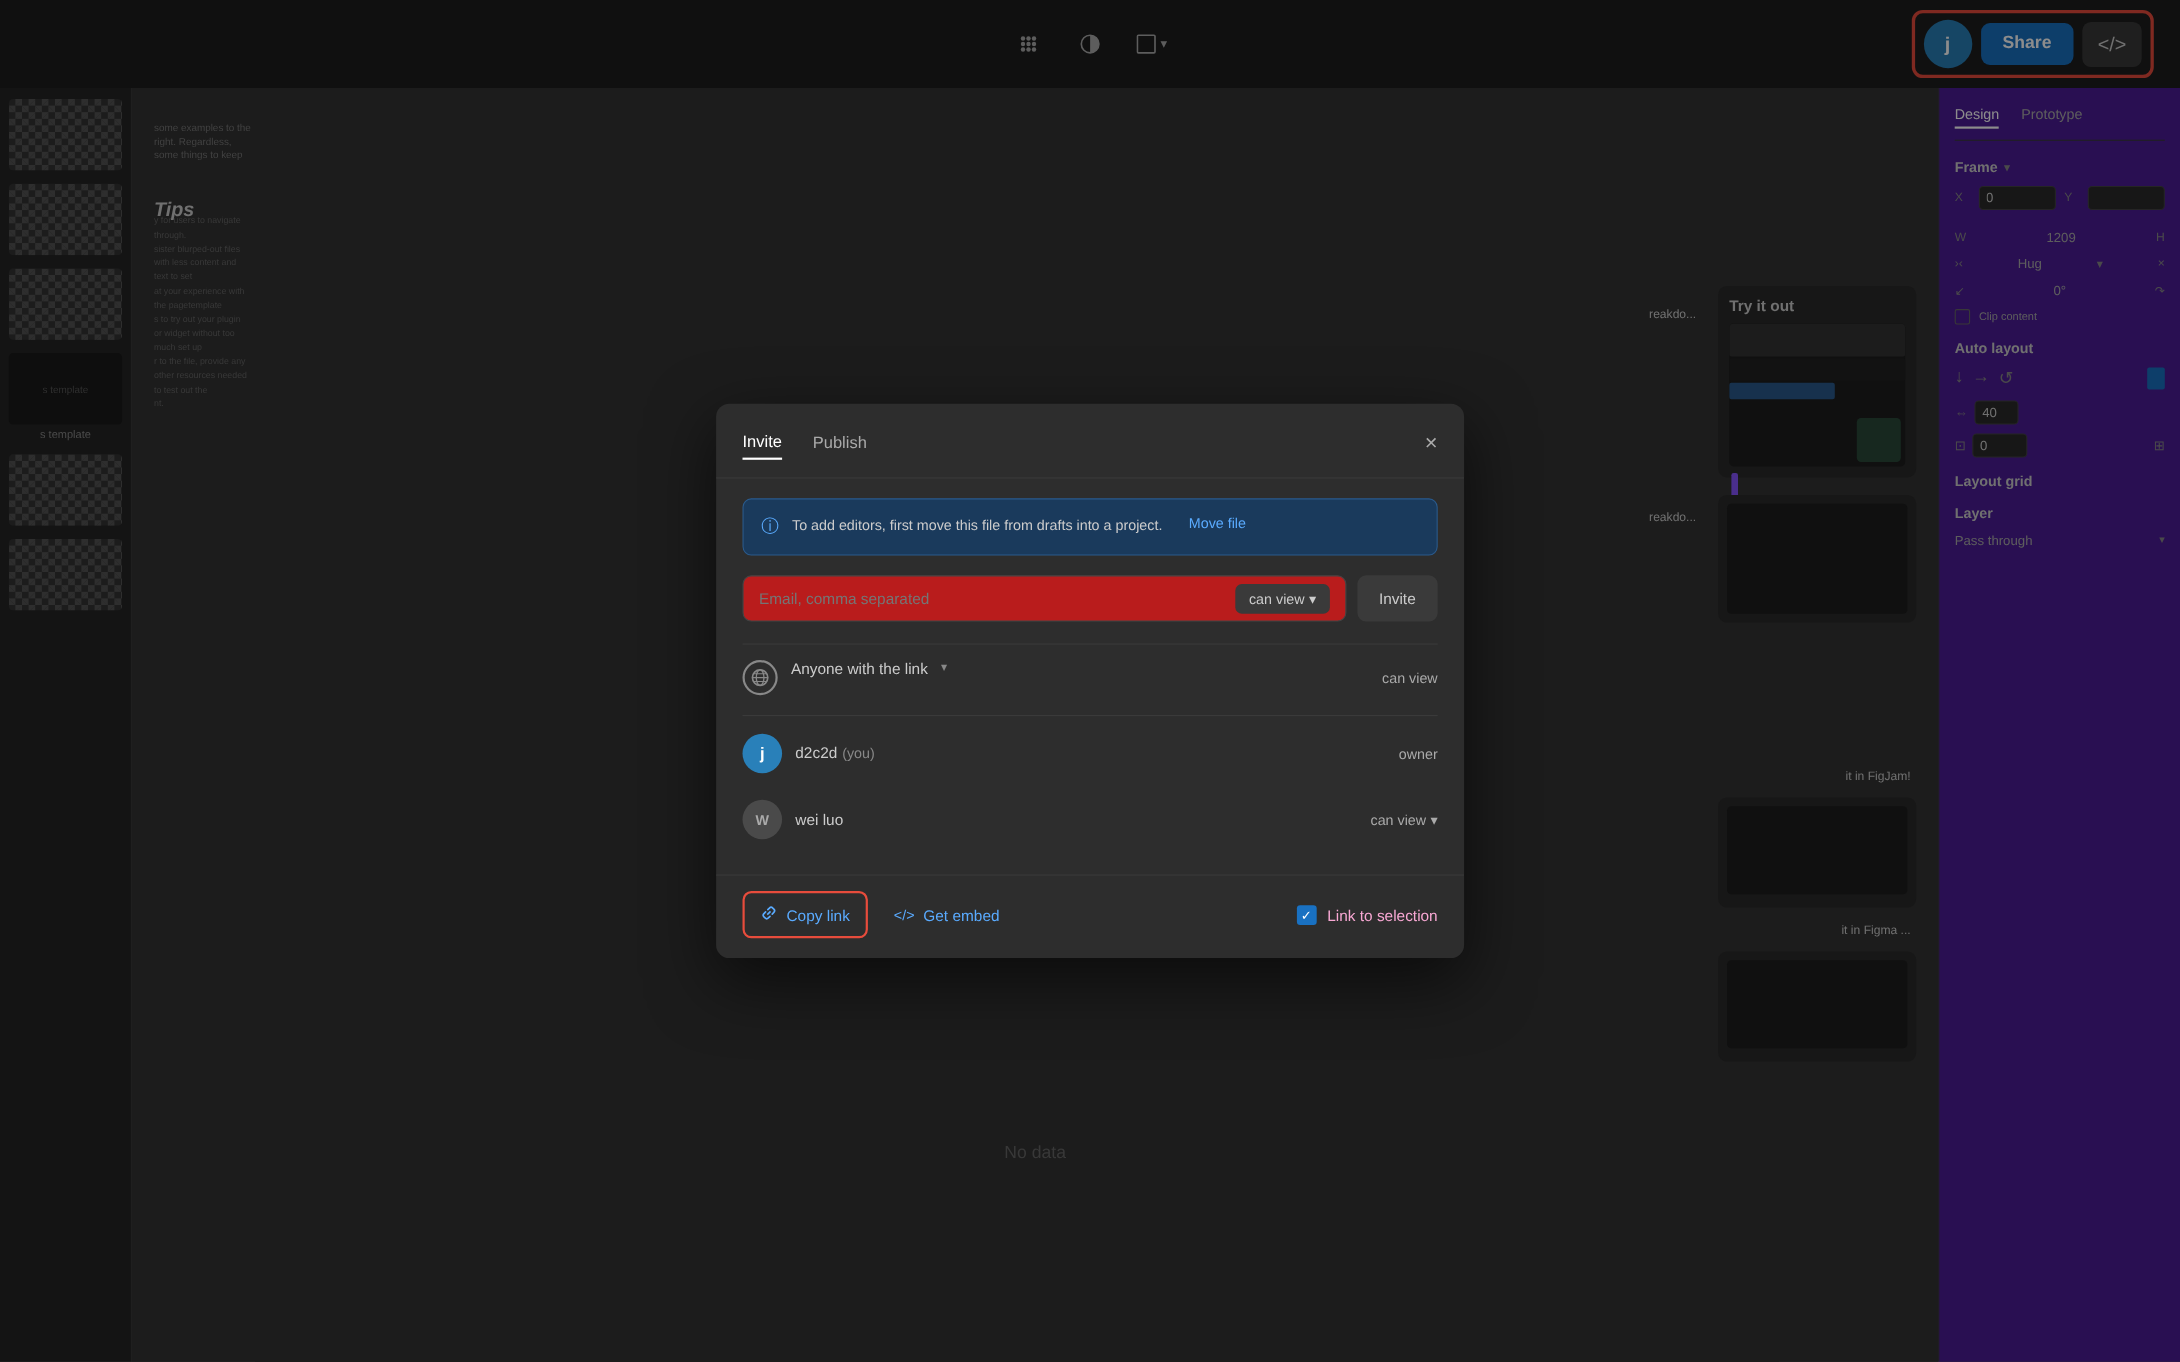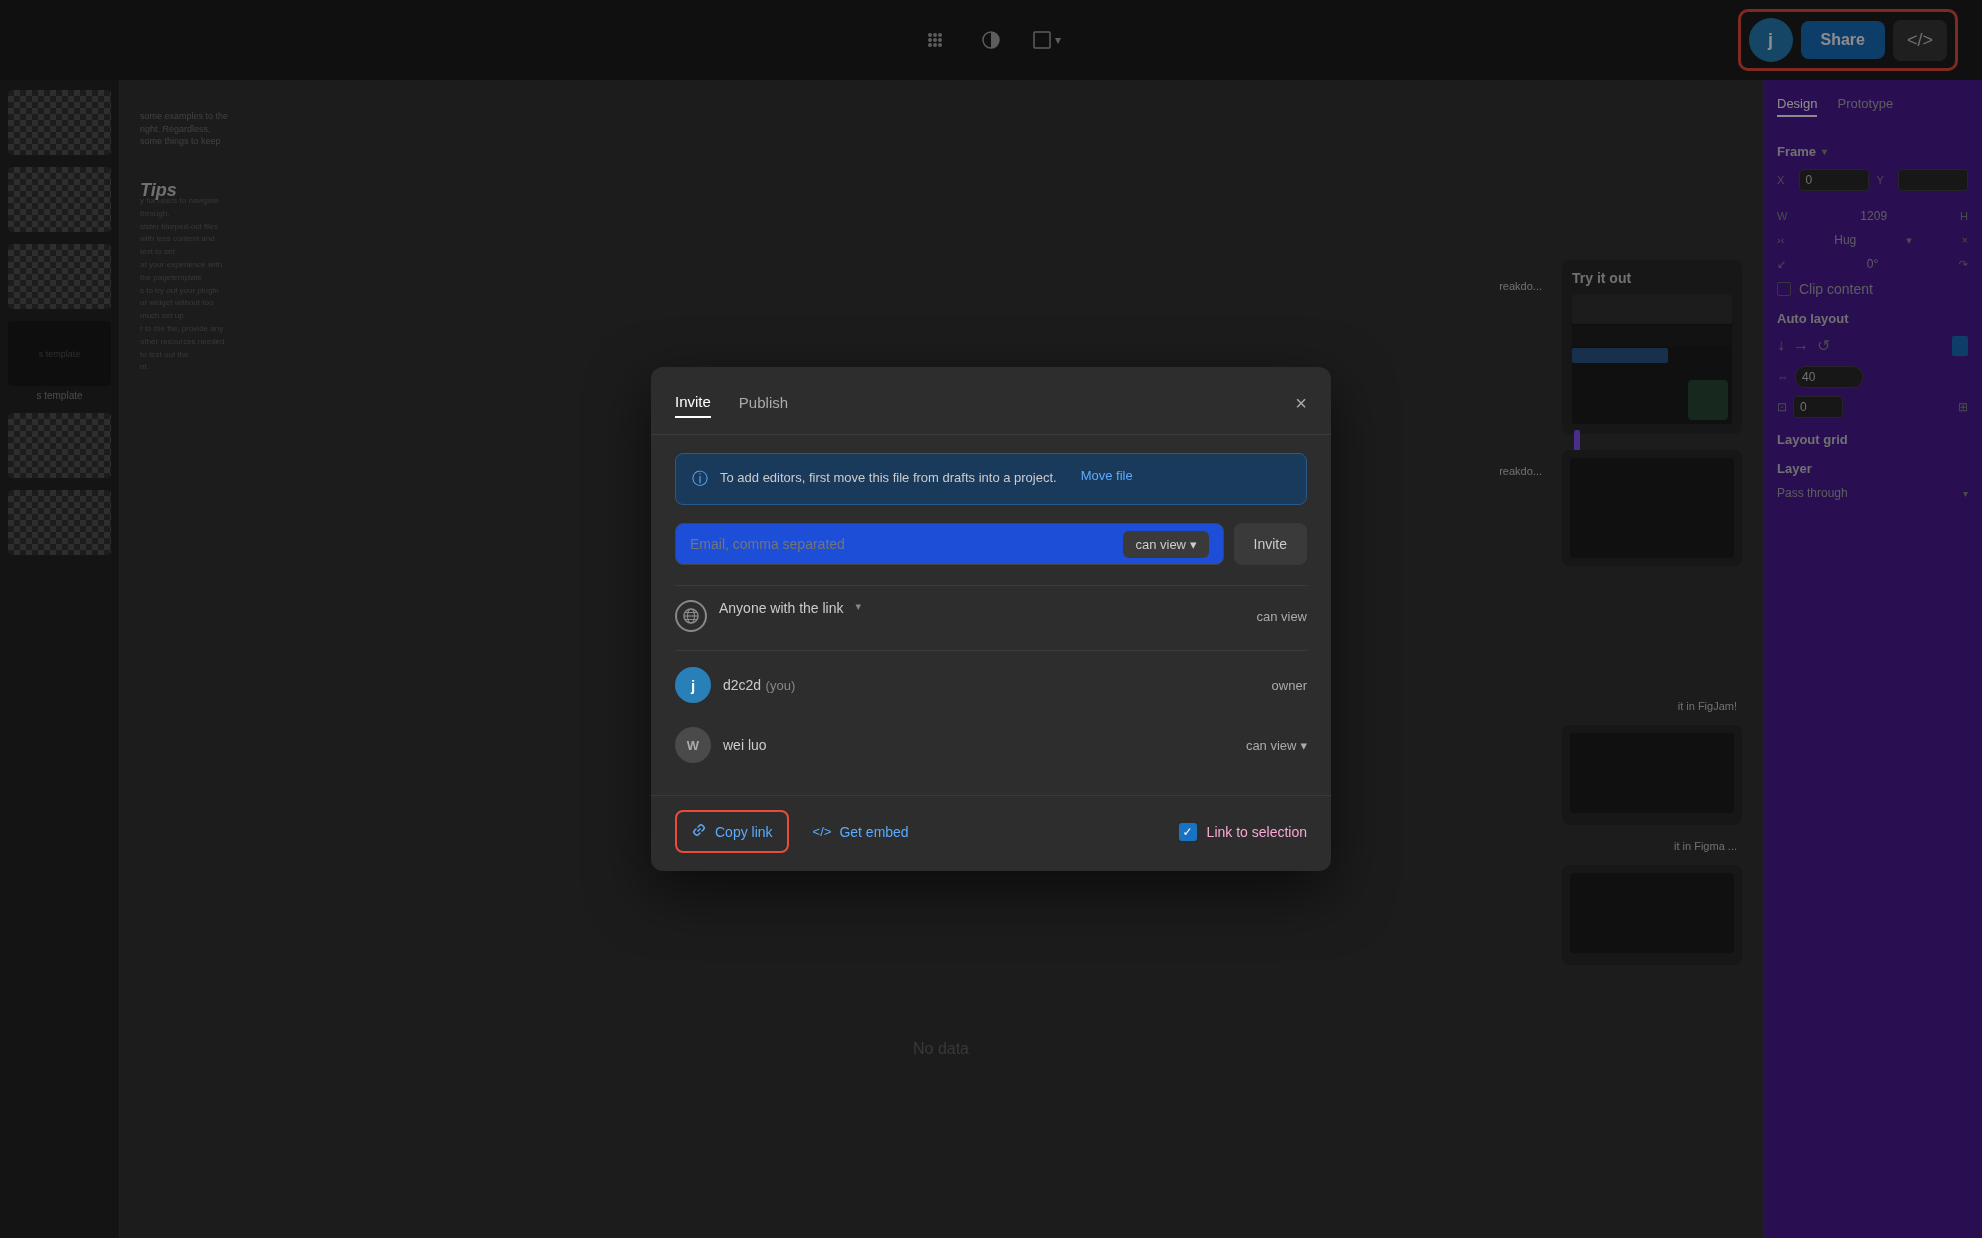--- a/index.html
+++ b/index.html
@@ -336,21 +336,21 @@
     }
 
     
     .email-row {
       display: flex;
       gap: 10px;
       margin-bottom: 20px;
     }
     .email-input-wrap {
       flex: 1;
-      background: #1d4ed8;
+      background: #b91c1c;
       border: 1px solid #444;
       border-radius: 8px;
       display: flex;
       align-items: center;
       padding: 0 14px;
       gap: 10px;
     }
     .email-input {
       flex: 1;
       background: transparent;
@@ -624,37 +624,37 @@
   </div>
 
   <div class="panel-row">
     <span style="color:#888;font-size:11px;">↙</span>
     <span style="color:#aaa;font-size:12px;">0°</span>
     <span style="color:#888;font-size:11px;">↷</span>
   </div>
 
   <div class="clip-row">
     <div class="checkbox"></div>
-    <span style="color:#aaa;font-size:14px;">Clip content</span>
+    <span style="color:#aaa;font-size:10px;">Clip content</span>
   </div>
 
   <div class="panel-section-title">
     <span>Auto layout</span>
   </div>
 
   <div class="autolayout-arrows">
     <span>↓</span>
     <span>→</span>
     <span>↺</span>
     <div class="blue-bar" style="margin-left:auto;width:16px;height:20px;border-radius:2px;background:#1971c2;"></div>
   </div>
 
   <div class="autolayout-val">
     <span style="color:#888;font-size:12px;">⇔</span>
-    <input class="panel-input" value="40" style="width: 68px; border-radius: 10px;">
+    <input class="panel-input" value="40" style="width: 40px;">
   </div>
 
   <div class="autolayout-val">
     <span style="color:#888;font-size:12px;">⊡</span>
     <input class="panel-input" value="0" style="width: 50px;">
     <span style="color:#888;font-size:12px;margin-left:auto;">⊞</span>
   </div>
 
   <div class="panel-section-title">
     <span>Layout grid</span>

